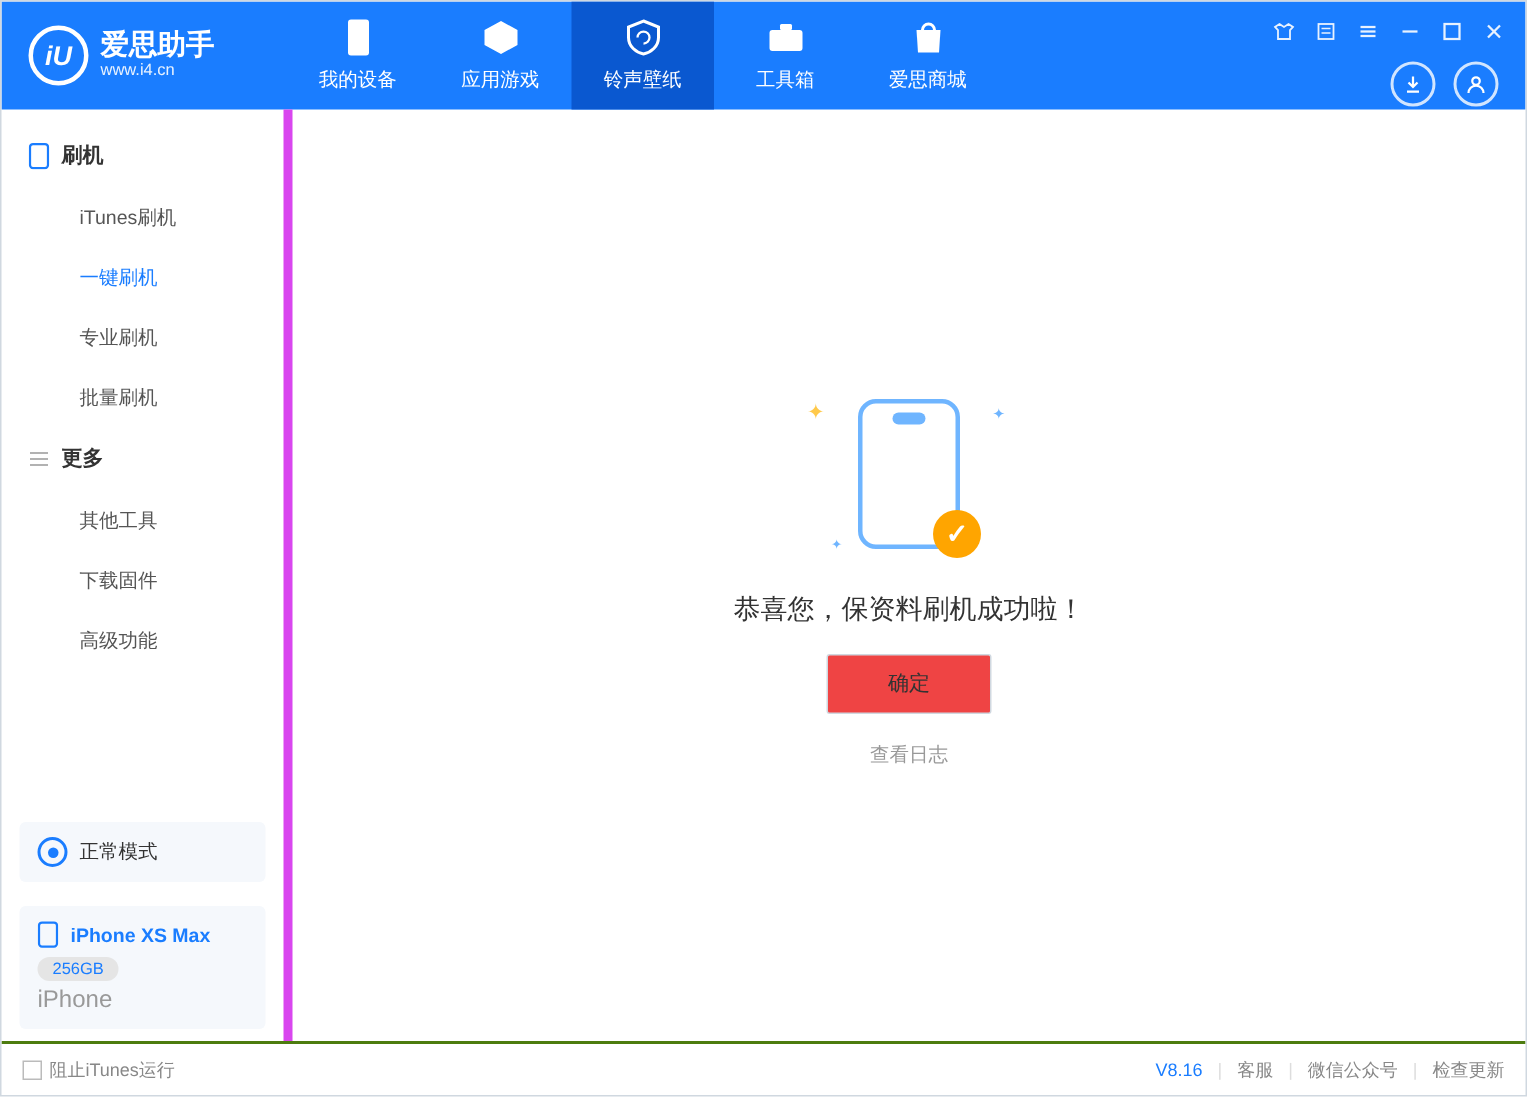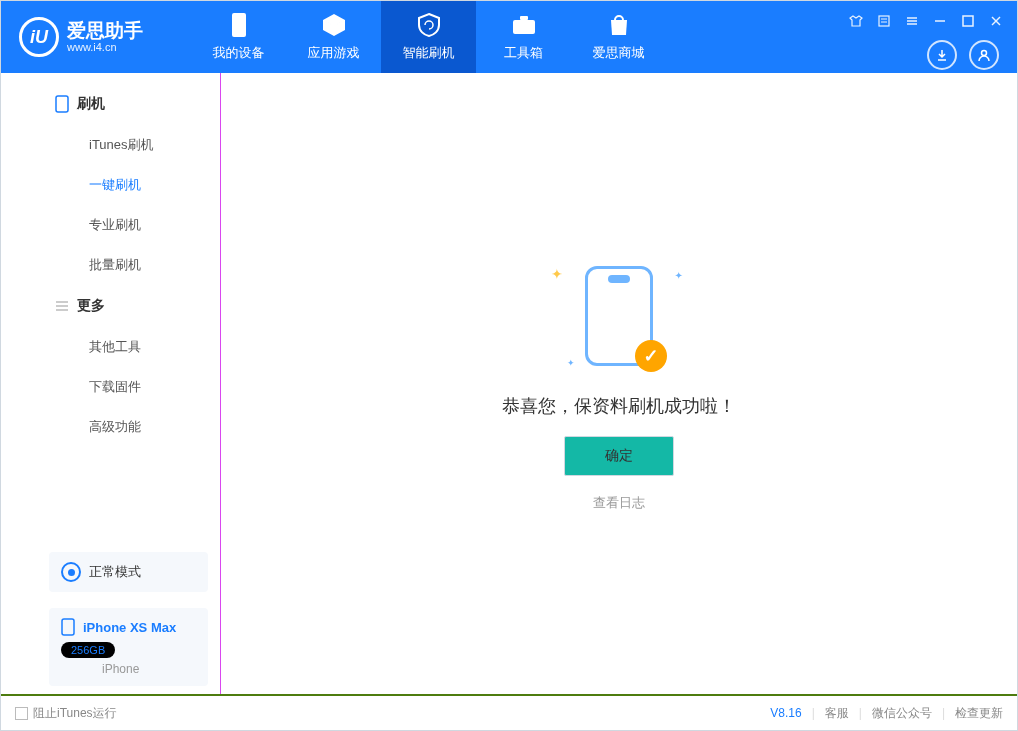--- a/index.html
+++ b/index.html
@@ -17,51 +17,51 @@
 .tab.active { background: #0a58d0; }
 .tab-icon { width: 26px; height: 26px; display: flex; align-items: center; justify-content: center; }
 
 .title-right { margin-left: auto; display: flex; align-items: center; height: 100%; }
 .win-btns { display: flex; gap: 14px; padding-right: 14px; align-self: flex-start; margin-top: 10px; }
 .win-btn { cursor: pointer; opacity: .9; }
 .circle-btns { display: flex; gap: 12px; padding: 0 18px; }
 .circle-btn { width: 30px; height: 30px; border: 2px solid rgba(255,255,255,.8); border-radius: 50%; display: flex; align-items: center; justify-content: center; cursor: pointer; color: #fff; }
 
 .body { display: flex; height: calc(100% - 72px - 36px); }
-.sidebar { width: 220px; border-right: 1px solid #d946ef; display: flex; flex-direction: column; padding-left: 36px; }
+.sidebar { width: 194px; border-right: 6px solid #d946ef; display: flex; flex-direction: column; }
 .side-list { padding-top: 10px; flex: 1; overflow: auto; }
 .side-group { display: flex; align-items: center; gap: 8px; padding: 12px 18px; font-size: 14px; color: #333; font-weight: 600; }
 .side-item { display: block; padding: 11px 18px 11px 52px; font-size: 13px; color: #555; cursor: pointer; }
 .side-item.active { color: #1a7dff; }
 
 .mode-card, .device-card { margin: 8px 12px; background: #f5f8fc; border-radius: 4px; padding: 10px 12px; }
 .mode-card { display: flex; align-items: center; gap: 8px; font-size: 13px; color: #333; }
 .mode-icon { width: 20px; height: 20px; border: 2px solid #1a7dff; border-radius: 50%; display: flex; align-items: center; justify-content: center; }
 .mode-icon::before { content: ""; width: 7px; height: 7px; background: #1a7dff; border-radius: 50%; }
 .device-card { font-size: 13px; }
 .device-row1 { display: flex; align-items: center; gap: 8px; color: #1a7dff; font-weight: 700; }
-.device-badge { display: inline-block; background: #000000; color: #1a7dff; border-radius: 10px; padding: 2px 10px; font-size: 11px; margin-top: 6px; }
-.device-sub { color: #999; font-size: 12px; margin-top: 4px; margin-left: 41px; }
+.device-badge { display: inline-block; background: #e5e5e5; color: #1a7dff; border-radius: 10px; padding: 2px 10px; font-size: 11px; margin-top: 6px; }
+.device-sub { color: #999; font-size: 16px; margin-top: 4px; }
 
 .check-row { border: 2px solid #e04040; margin: 8px 12px; padding: 10px 8px; display: flex; gap: 14px; font-size: 12px; color: #999; }
 .chk { display: flex; align-items: center; gap: 5px; cursor: pointer; }
 .chk-box { width: 13px; height: 13px; border: 1px solid #bbb; }
 
 .main { flex: 1; display: flex; flex-direction: column; align-items: center; justify-content: center; gap: 18px; }
 .phone-illustration { position: relative; width: 140px; height: 120px; display: flex; align-items: center; justify-content: center; }
 .phone-body { width: 68px; height: 100px; border: 3px solid #6fb5ff; border-radius: 12px; background: #fff; position: relative; }
 .phone-body::before { content: ""; position: absolute; top: 6px; left: 50%; transform: translateX(-50%); width: 22px; height: 8px; background: #6fb5ff; border-radius: 4px; }
 .checkmark { position: absolute; right: 22px; bottom: 4px; width: 32px; height: 32px; background: #ffa500; border-radius: 50%; display: flex; align-items: center; justify-content: center; color: #fff; font-size: 18px; font-weight: bold; }
 .sparkle { position: absolute; color: #ffc94a; font-size: 14px; }
 .sparkle.s1 { left: 2px; top: 10px; }
 .sparkle.s2 { right: 6px; top: 14px; color: #6fb5ff; font-size: 10px; }
 .sparkle.s3 { left: 18px; bottom: 8px; font-size: 9px; color: #6fb5ff; }
 
 .success-text { font-size: 18px; color: #333; font-weight: 500; }
-.ok-btn { border: 1px solid #d0d8e0; background: #14b8a6; padding: 10px 40px; font-size: 14px; color: #333; cursor: pointer; border-radius: 2px; }
+.ok-btn { border: 1px solid #d0d8e0; background: #ef4444; padding: 10px 40px; font-size: 14px; color: #333; cursor: pointer; border-radius: 2px; }
 .log-link { color: #999; font-size: 13px; cursor: pointer; }
 
 .footer { height: 36px; border-top: 2px solid #4d7c0f; display: flex; align-items: center; padding: 0 14px; font-size: 12px; color: #888; }
 .footer .chk { color: #888; }
 .footer-right { margin-left: auto; display: flex; align-items: center; gap: 10px; }
 .footer-link { color: #888; cursor: pointer; }
 .footer-sep { color: #ddd; }
 .version { color: #1a7dff; }
 </style>
 </head>
@@ -92,21 +92,21 @@
         </span>
       <span>应用游戏</span>
     </div>
     <div class="tab active">
       <span class="tab-icon">
           <svg width="26" height="26" viewBox="0 0 26 26">
             <path d="M13 2 L23 6 L23 13 C23 19 18 23 13 24 C8 23 3 19 3 13 L3 6 Z" fill="none" stroke="#fff" stroke-width="2"></path>
             <path d="M9 13 A4 4 0 1 1 13 17" fill="none" stroke="#fff" stroke-width="1.5"></path>
           </svg>
         </span>
-      <span>智能刷机</span>
+      <span>铃声壁纸</span>
     </div>
     <div class="tab">
       <span class="tab-icon">
           <svg width="26" height="22" viewBox="0 0 26 22">
             <rect x="2" y="6" width="22" height="14" rx="2" fill="#fff"></rect>
             <rect x="9" y="2" width="8" height="4" rx="1" fill="#fff"></rect>
           </svg>
         </span>
       <span>工具箱</span>
     </div>

